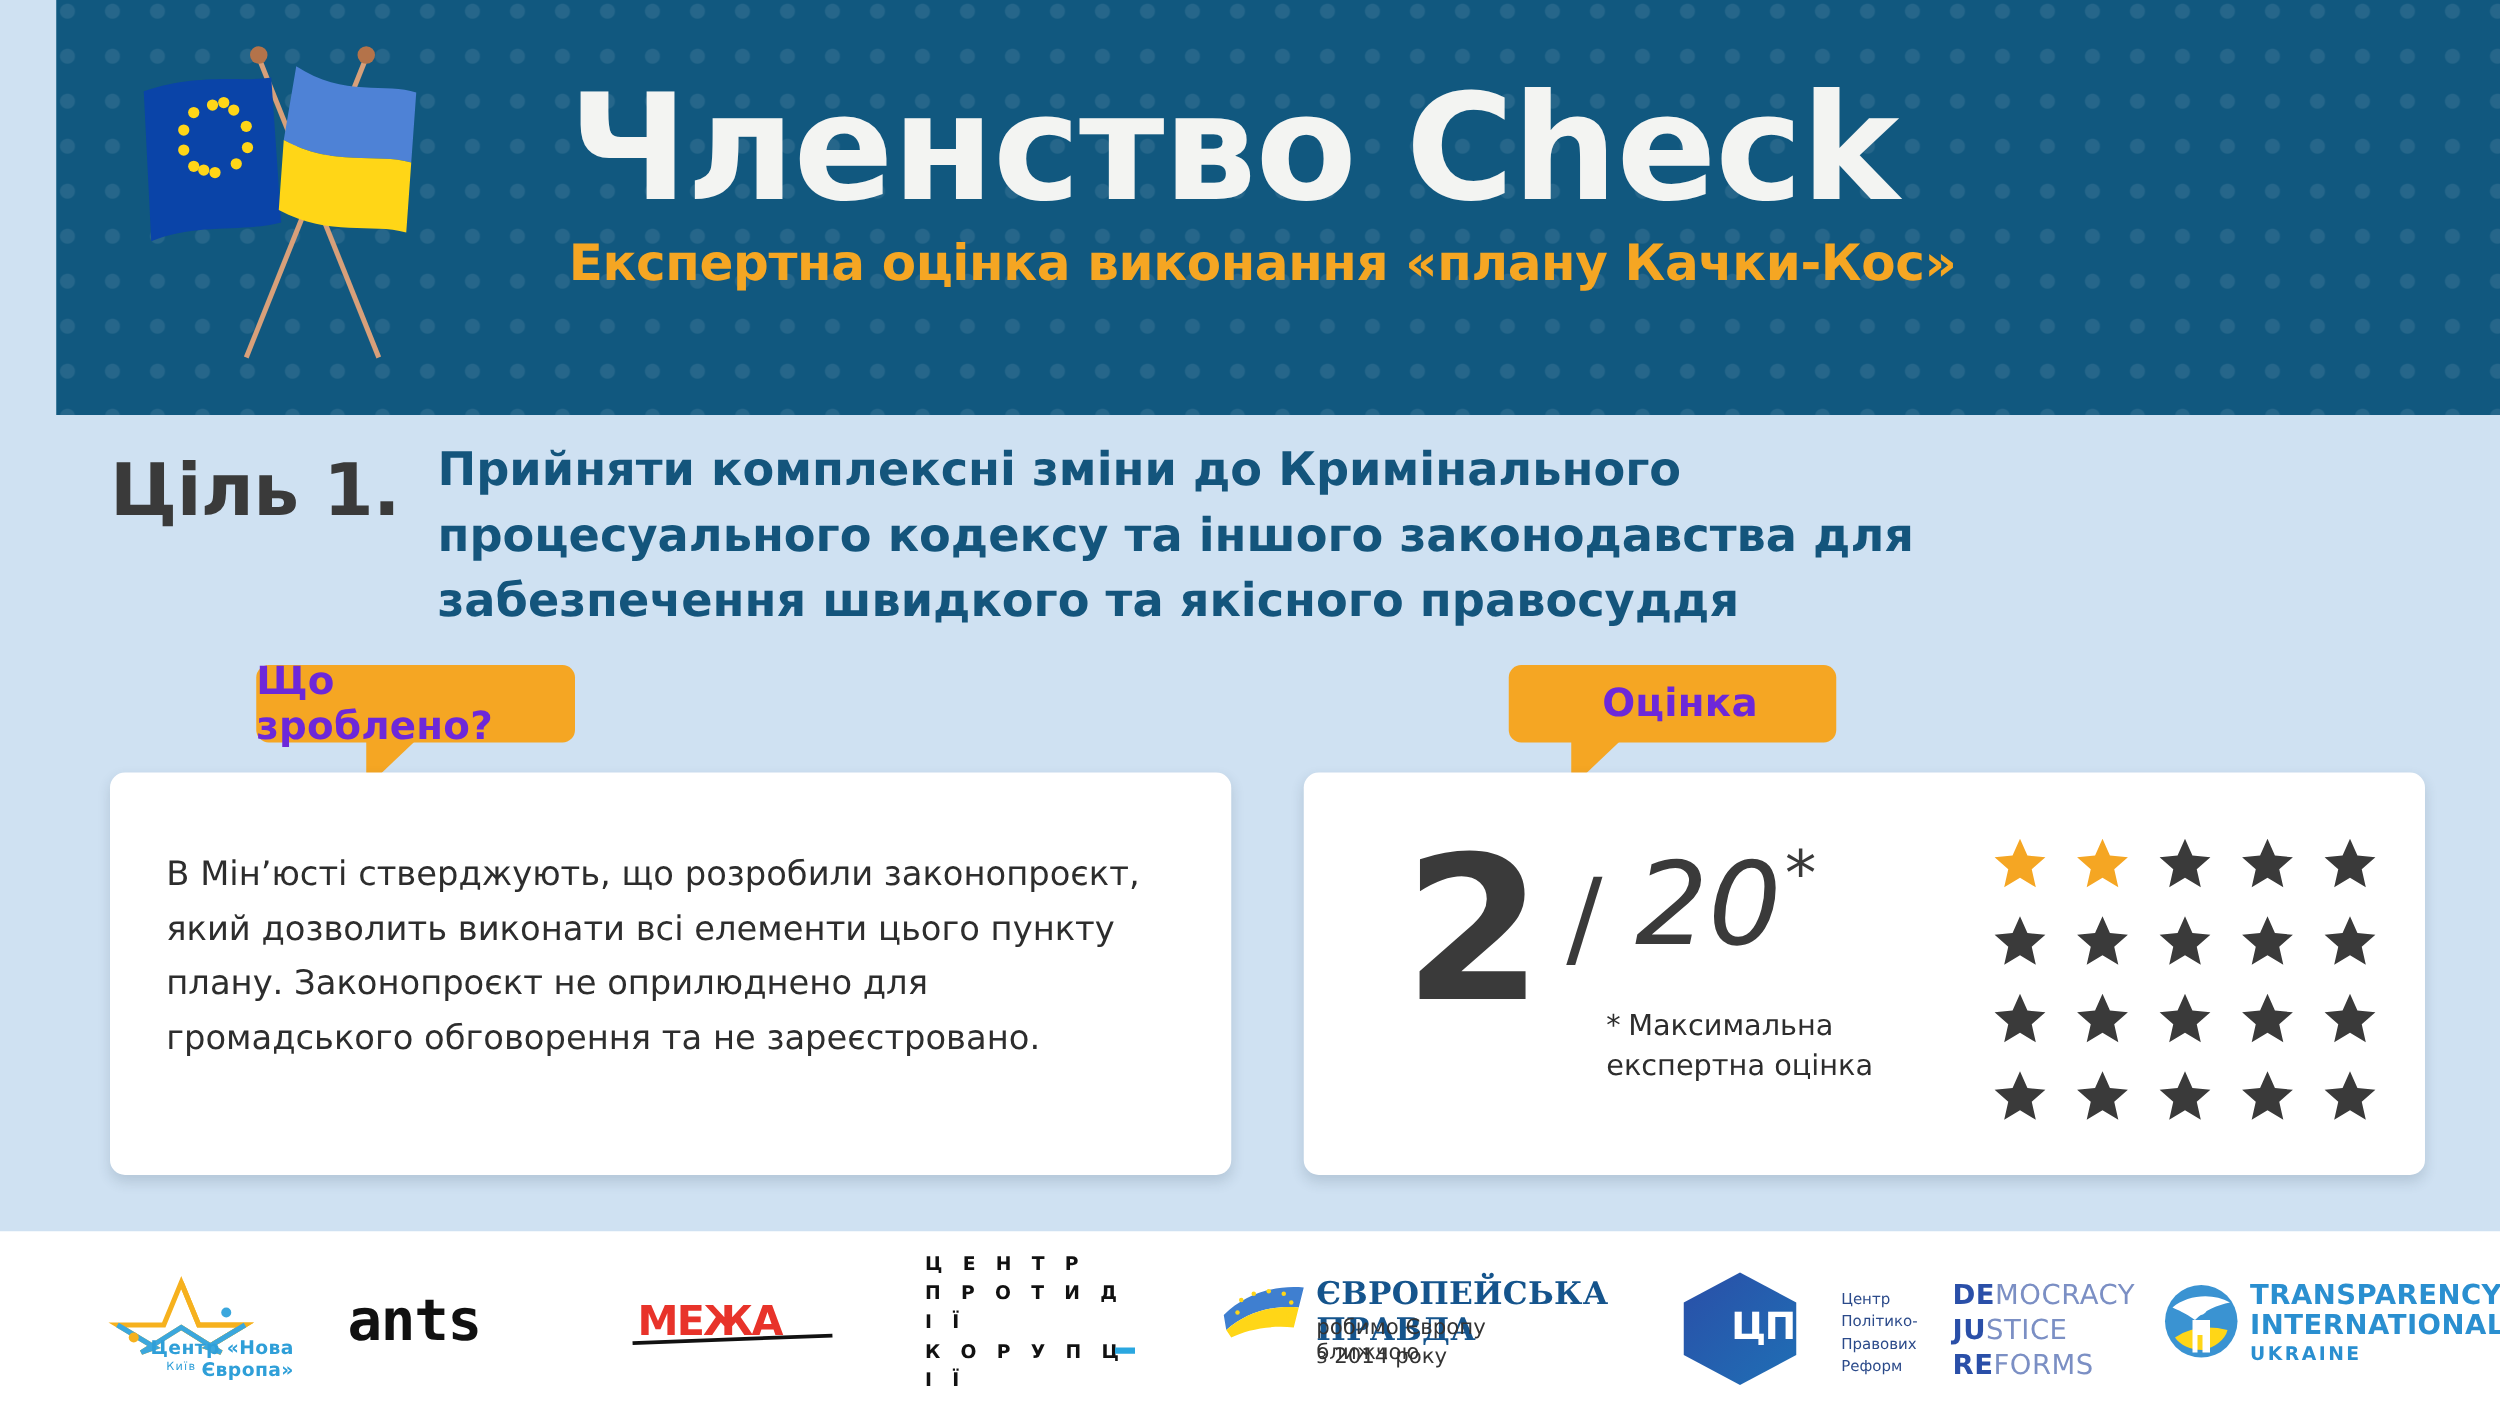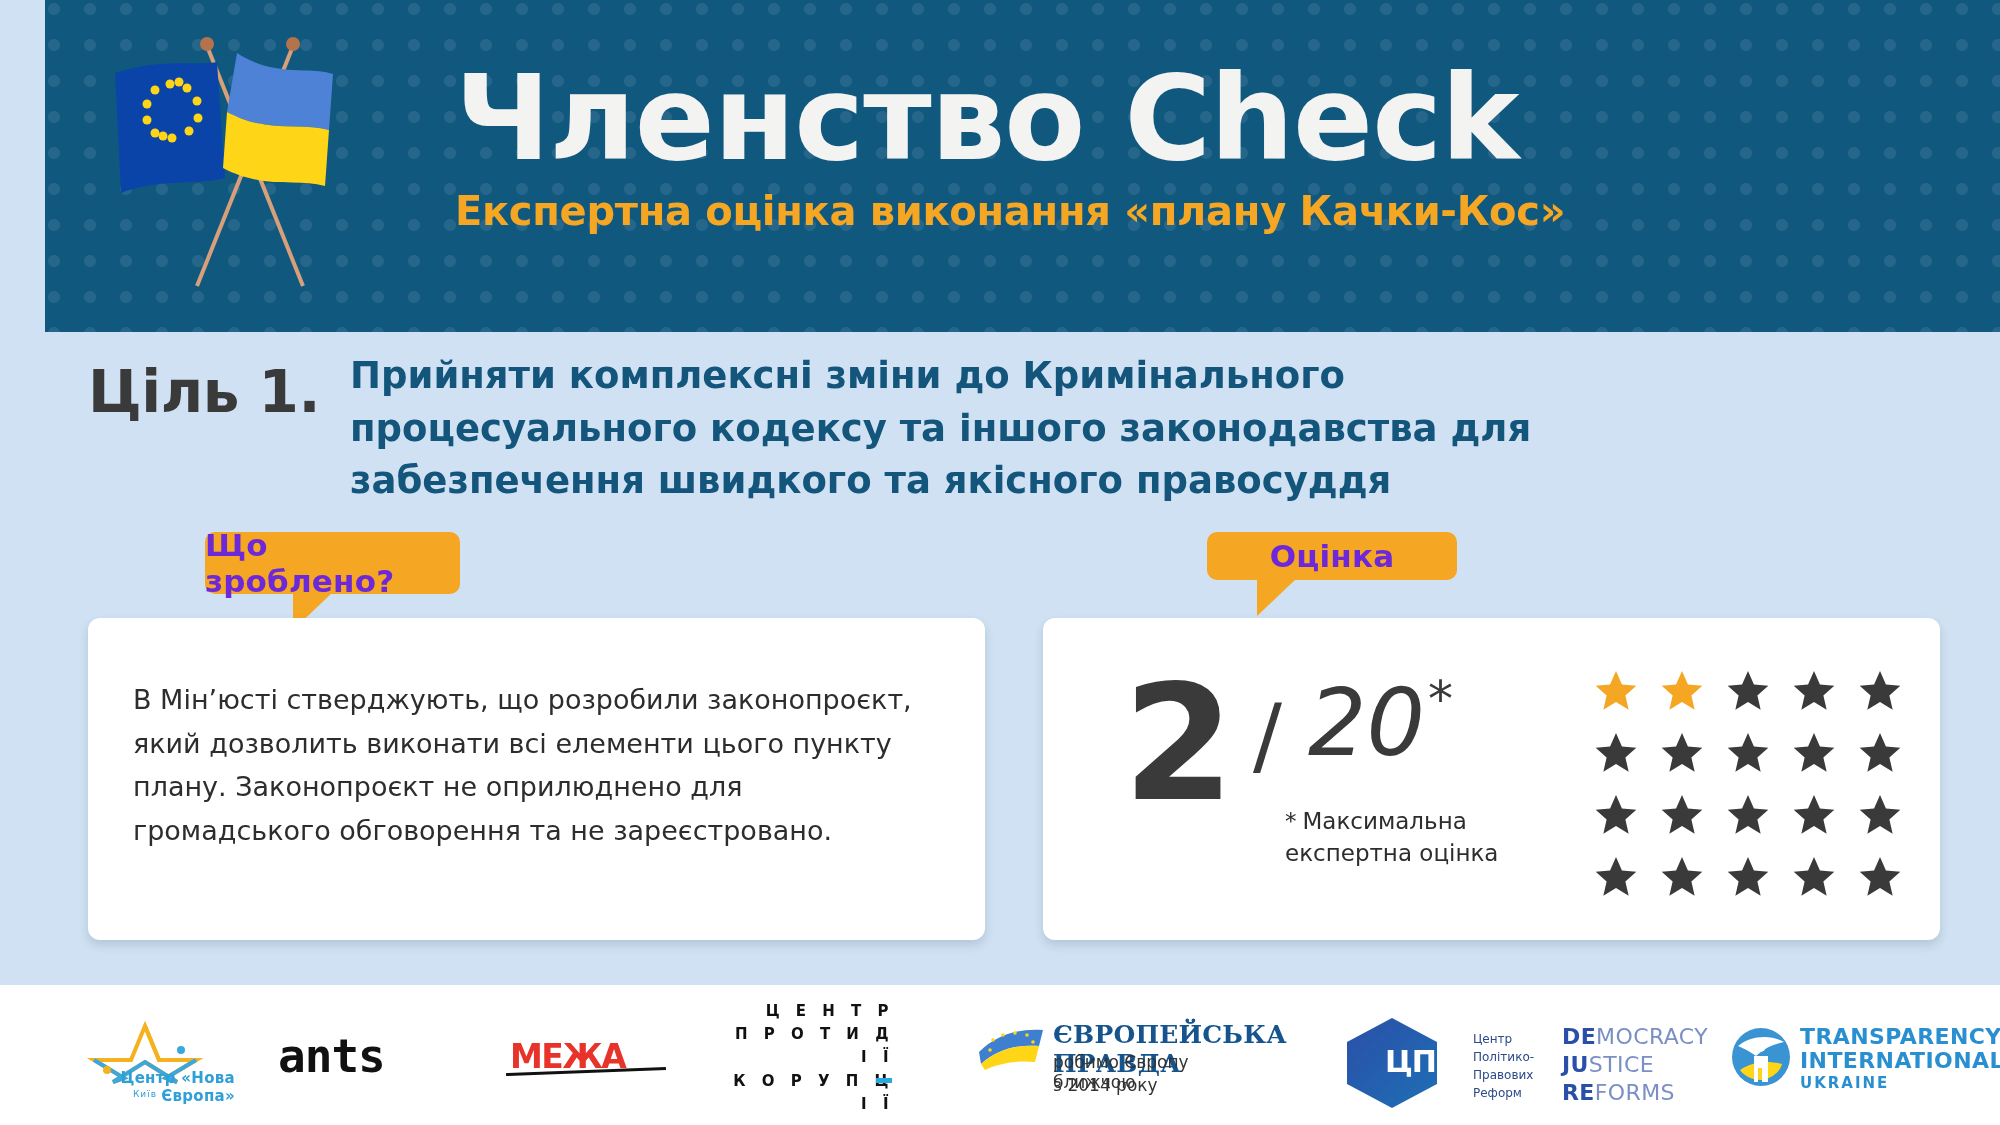--- a/index.html
+++ b/index.html
@@ -63,21 +63,21 @@
   }
   .tab::after{
     content:"";position:absolute;bottom:-36px;
     width:0;height:0;
     border-left:0 solid transparent;
     border-right:40px solid transparent;
     border-top:38px solid #f5a623;
   }
   #tab-done{left:205px;top:532px;width:255px;height:62px;}
   #tab-done::after{left:88px;}
-  #tab-score{left:1207px;top:532px;width:250px;height:48px;}
+  #tab-score{left:1207px;top:532px;width:250px;height:62px;padding-left:12px;}
   #tab-score::after{left:50px;}
 
   
   .card{
     position:absolute;background:#ffffff;border-radius:12px;
     box-shadow:0 5px 10px rgba(40,60,80,.16);
   }
   #card-done{left:88px;top:618px;width:897px;height:322px;}
   #card-score{left:1043px;top:618px;width:897px;height:322px;}
 
@@ -155,21 +155,21 @@
   .lg-mezha{left:510px;top:1028px;width:150px;height:56px;}
   .lg-mezha .txt{
     font-size:33px;font-weight:700;color:#e8332a;letter-spacing:-1.5px;
     font-family:"DejaVu Sans","Liberation Sans",sans-serif;
   }
   .lg-mezha .strike{
     position:absolute;left:-4px;top:42px;width:160px;height:3px;background:#111;
     transform:rotate(-2.2deg);
   }
 
-  .lg-cpk{left:724px;top:1022px;width:170px;height:72px;text-align:right;}
+  .lg-cpk{left:740px;top:1022px;width:170px;height:72px;}
   .lg-cpk .ln{
     font-size:15px;font-weight:700;color:#111;letter-spacing:5.5px;line-height:1.55;
     font-family:"DejaVu Sans","Liberation Sans",sans-serif;
   }
   .lg-cpk .dash{position:absolute;left:152px;top:56px;width:16px;height:5px;background:#2aa7e0;}
 
   .lg-ep{left:975px;top:1020px;width:270px;height:80px;}
   .lg-ep .name{
     position:absolute;left:78px;top:0;
     font-size:25px;font-weight:700;color:#15548c;letter-spacing:.2px;

